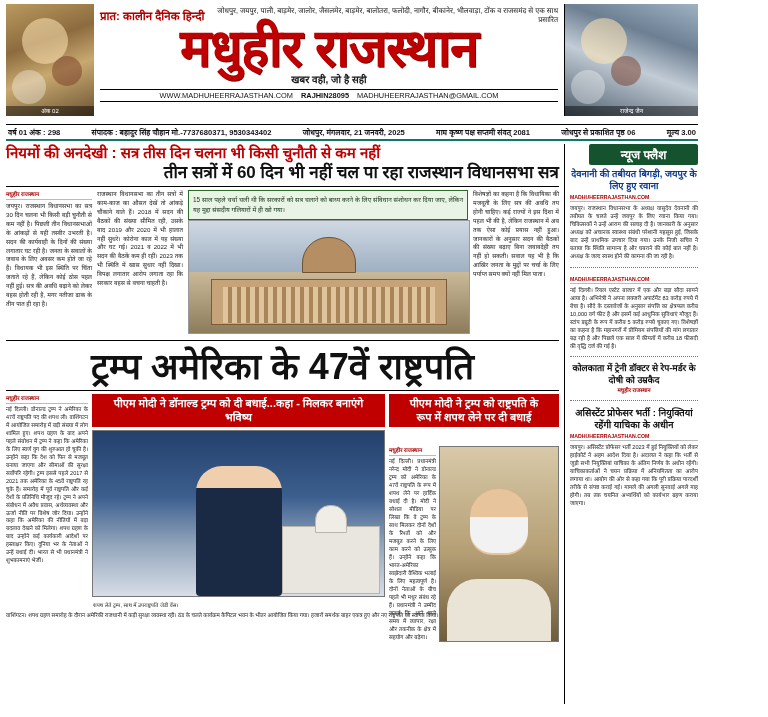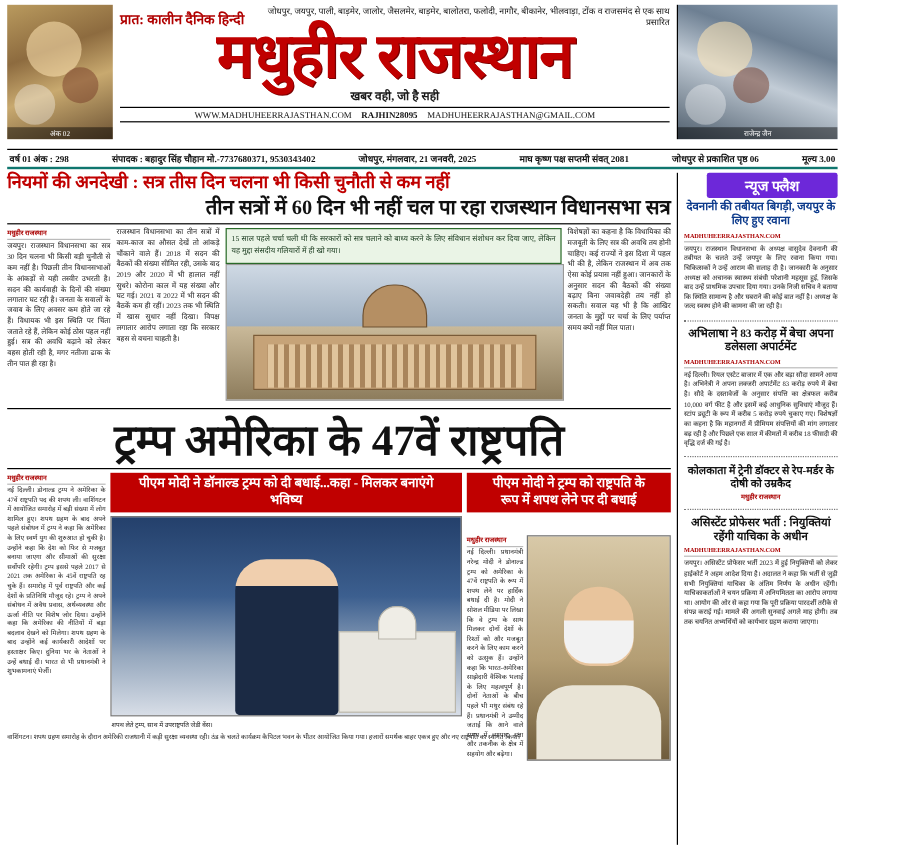--- a/index.html
+++ b/index.html
@@ -8,21 +8,20 @@
     background:#ffffff;
     font-family:"Liberation Sans", sans-serif;
     color:#111;
     overflow:hidden;
   }
   .paper{
     position:relative;
     width:704px;height:717px;
     box-sizing:border-box;
     padding:4px 6px;
-    font-family:Liberation Serif, serif;
   }
 
   
   .masthead{
     display:flex;
     align-items:flex-start;
     height:118px;
     border-bottom:1px solid #000;
     padding-bottom:2px;
   }
@@ -202,21 +201,21 @@
     position:absolute;left:50%;transform:translateX(-50%);bottom:0;
     width:104px;height:62px;background:#e9e4d6;border-radius:30px 30px 0 0;
   }
   .cap-small{
     font-size:5.4px;line-height:1.35;color:#222;padding:2px 1px 0;text-align:justify;
   }
   .bottom-row{display:flex;gap:4px;margin-top:3px;}
 
   
   .flash-title{
-    background:#6d28d9;color:#fff;text-align:center;
+    background:#14532d;color:#fff;text-align:center;
     font-size:12px;font-weight:bold;padding:2px 0;
     border-radius:2px;
     margin-left:19px;
   }
   .r-head{
     font-size:9.5px;font-weight:bold;color:#111;line-height:1.25;text-align:center;
   }
   .r-head.blue{color:#0d3b8c;}
   .r-byline{
     font-size:5.2px;color:#a00;font-weight:bold;text-align:left;
@@ -356,21 +355,20 @@
 
       <div>
         <div class="r-head blue">देवनानी की तबीयत बिगड़ी, जयपुर के लिए हुए रवाना</div>
         <div class="r-byline">MADHUHEERRAJASTHAN.COM</div>
         <div class="r-text">जयपुर। राजस्थान विधानसभा के अध्यक्ष वासुदेव देवनानी की तबीयत के चलते उन्हें जयपुर के लिए रवाना किया गया। चिकित्सकों ने उन्हें आराम की सलाह दी है। जानकारी के अनुसार अध्यक्ष को अचानक स्वास्थ्य संबंधी परेशानी महसूस हुई, जिसके बाद उन्हें प्राथमिक उपचार दिया गया। उनके निजी सचिव ने बताया कि स्थिति सामान्य है और घबराने की कोई बात नहीं है। अध्यक्ष के जल्द स्वस्थ होने की कामना की जा रही है।</div>
       </div>
 
       <div class="dotted"></div>
 
       <div>
-        <div class="r-head">अभिलाषा ने 83 करोड़ में बेचा अपना डलेसला अपार्टमेंट</div>
         <div class="r-byline">MADHUHEERRAJASTHAN.COM</div>
         <div class="r-text">नई दिल्ली। रियल एस्टेट बाजार में एक और बड़ा सौदा सामने आया है। अभिनेत्री ने अपना लक्जरी अपार्टमेंट 83 करोड़ रुपये में बेचा है। सौदे के दस्तावेजों के अनुसार संपत्ति का क्षेत्रफल करीब 10,000 वर्ग फीट है और इसमें कई आधुनिक सुविधाएं मौजूद हैं। स्टांप ड्यूटी के रूप में करीब 5 करोड़ रुपये चुकाए गए। विशेषज्ञों का कहना है कि महानगरों में प्रीमियम संपत्तियों की मांग लगातार बढ़ रही है और पिछले एक साल में कीमतों में करीब 18 फीसदी की वृद्धि दर्ज की गई है।</div>
       </div>
 
       <div class="dotted"></div>
 
       <div>
         <div class="mini-head">कोलकाता में ट्रेनी डॉक्टर से रेप-मर्डर के दोषी को उम्रकैद</div>
         <div class="r-center-small">मधुहीर राजस्थान</div>
       </div>

